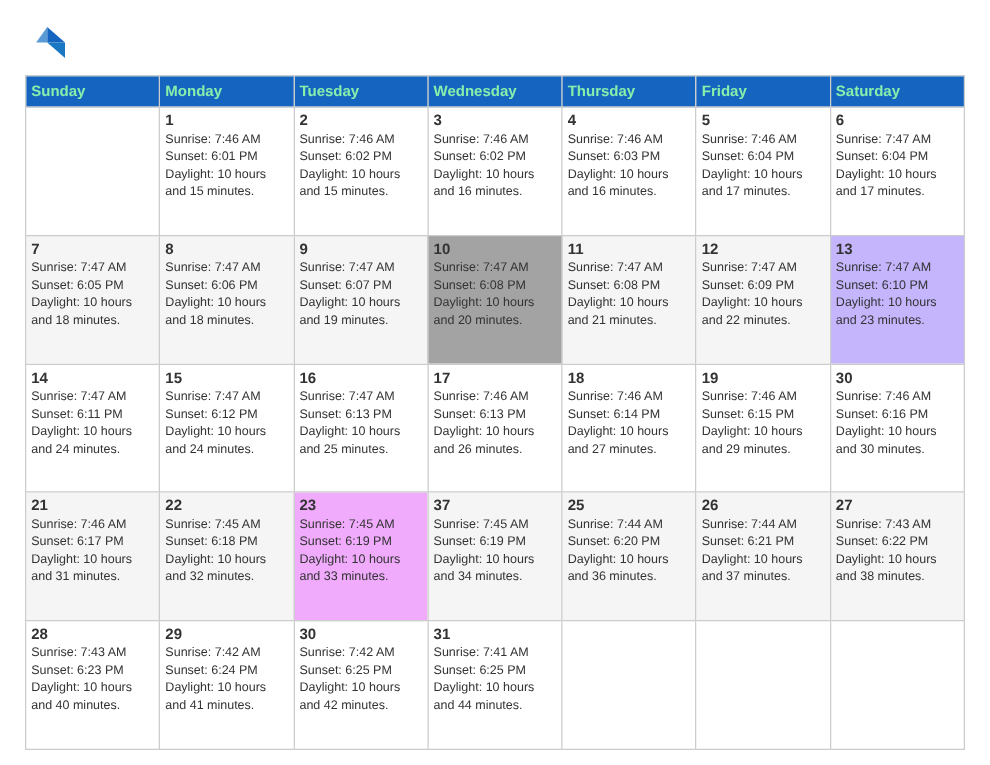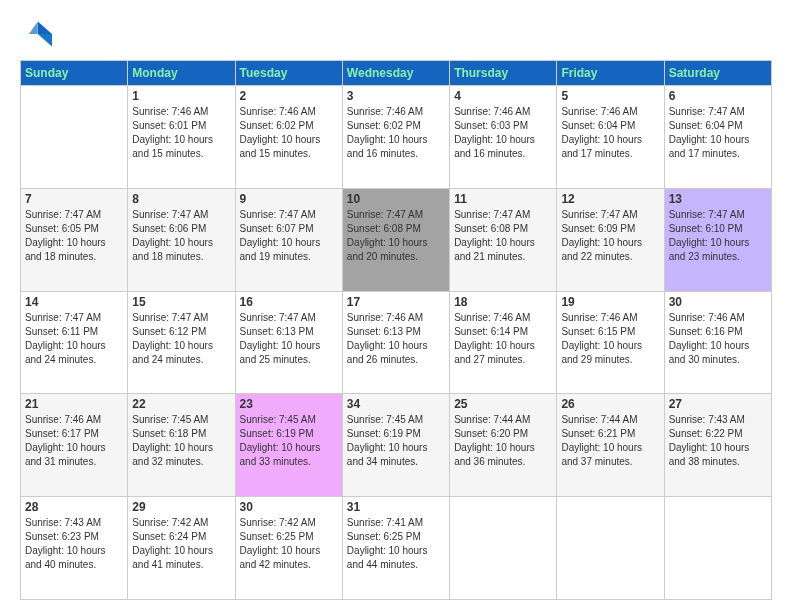--- a/index.html
+++ b/index.html
@@ -300,21 +300,21 @@
 and 32 minutes.</div>
           </td>
           <td style="background: #f0abfc;">
             <div class="day-number">23</div>
             <div class="day-info" style="white-space: pre-line;">Sunrise: 7:45 AM
 Sunset: 6:19 PM
 Daylight: 10 hours
 and 33 minutes.</div>
           </td>
           <td style="background: rgb(245, 245, 245);">
-            <div class="day-number">34</div>
+            <div class="day-number">37</div>
             <div class="day-info" style="white-space: pre-line;">Sunrise: 7:45 AM
 Sunset: 6:19 PM
 Daylight: 10 hours
 and 34 minutes.</div>
           </td>
           <td style="background: rgb(245, 245, 245);">
             <div class="day-number">25</div>
             <div class="day-info" style="white-space: pre-line;">Sunrise: 7:44 AM
 Sunset: 6:20 PM
 Daylight: 10 hours

